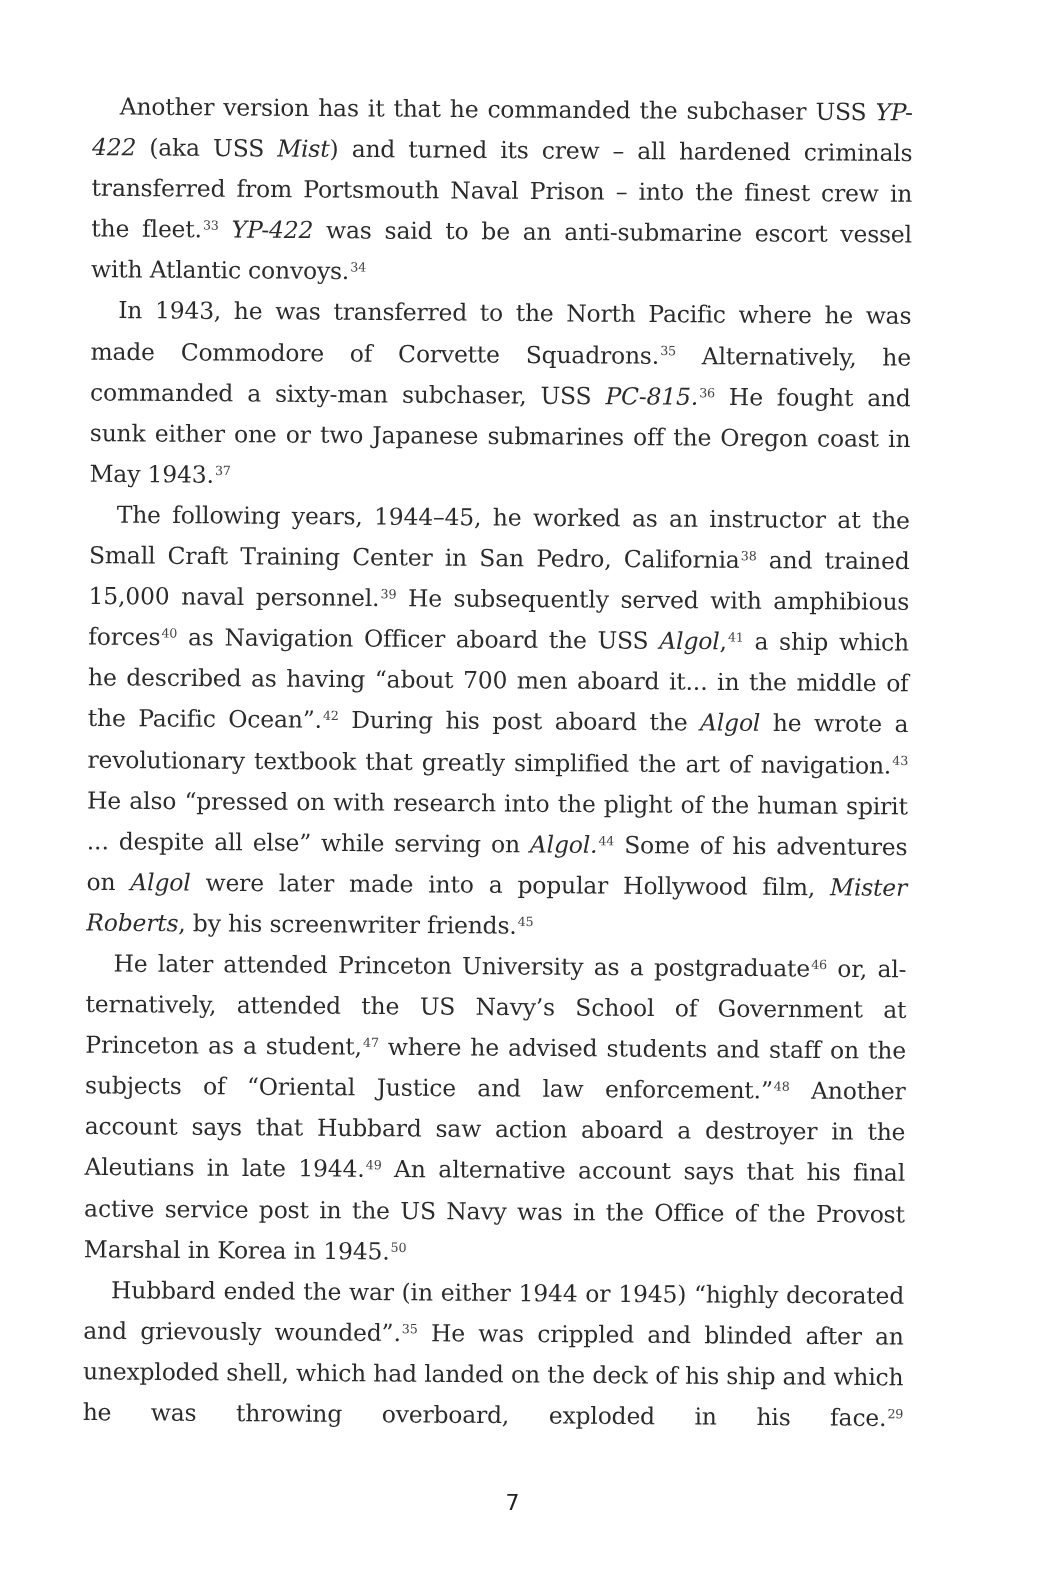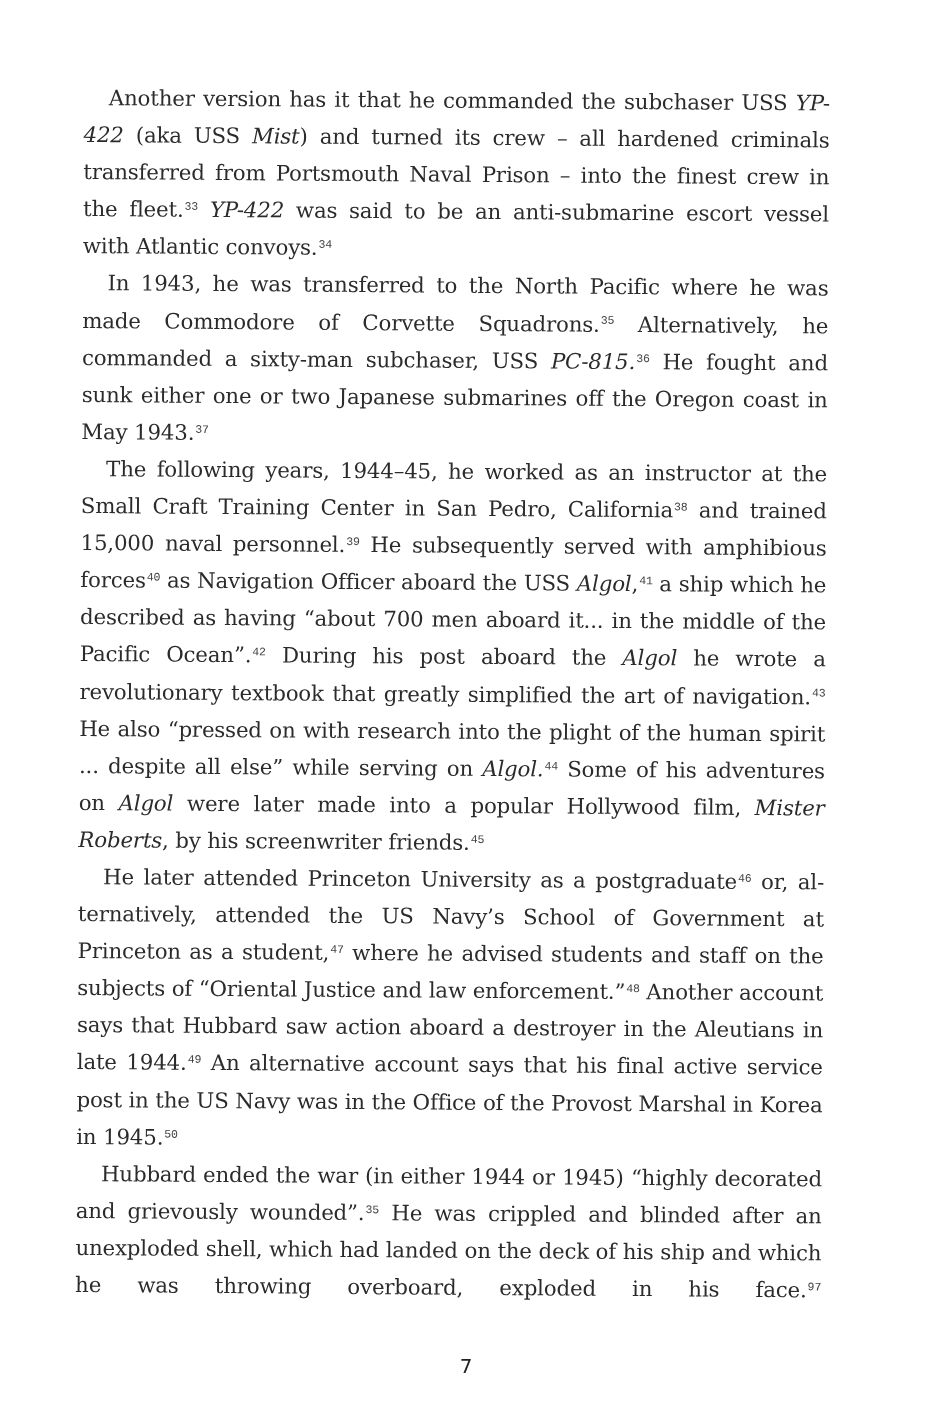--- a/index.html
+++ b/index.html
@@ -33,37 +33,36 @@
       text-indent: 25px;
     }
     .para span.seg { }
     .para i { font-style: italic; }
     sup.fn {
       font-size: 11.5px;
       line-height: 0;
       vertical-align: 0.62em;
       color: #444;
       margin-left: 1px;
-      font-family: Liberation Mono, monospace;
     }
     .page-number {
       position: absolute;
       left: 0;
       width: 932px;
       top: 1354px;
       text-align: center;
       font-family: "DejaVu Sans", "Liberation Sans", sans-serif;
       font-size: 20px;
       color: #222;
     }
   </style>
 </head>
 <body>
 
 <div class="page">
   <p class="para"><span class="seg">Another version has it that he commanded the subchaser USS </span><i>YP-422</i><span class="seg"> (aka USS </span><i>Mist</i><span class="seg">) and turned its crew – all hardened criminals transferred from Portsmouth Naval Prison – into the finest crew in the fleet.</span><sup class="fn">33</sup><span class="seg"> </span><i>YP-422</i><span class="seg"> was said to be an anti-submarine escort vessel with Atlantic convoys.</span><sup class="fn">34</sup></p>
   <p class="para"><span class="seg">In 1943, he was transferred to the North Pacific where he was made Commodore of Corvette Squadrons.</span><sup class="fn">35</sup><span class="seg"> Alternatively, he commanded a sixty-man subchaser, USS </span><i>PC-815.</i><sup class="fn">36</sup><span class="seg"> He fought and sunk either one or two Japanese submarines off the Oregon coast in May 1943.</span><sup class="fn">37</sup></p>
   <p class="para"><span class="seg">The following years, 1944–45, he worked as an instructor at the Small Craft Training Center in San Pedro, California</span><sup class="fn">38</sup><span class="seg"> and trained 15,000 naval personnel.</span><sup class="fn">39</sup><span class="seg"> He subsequently served with amphibious forces</span><sup class="fn">40</sup><span class="seg"> as Navigation Officer aboard the USS </span><i>Algol</i><span class="seg">,</span><sup class="fn">41</sup><span class="seg"> a ship which he described as having “about 700 men aboard it... in the middle of the Pacific Ocean”.</span><sup class="fn">42</sup><span class="seg"> During his post aboard the </span><i>Algol</i><span class="seg"> he wrote a revolutionary textbook that greatly simplified the art of naviga­tion.</span><sup class="fn">43</sup><span class="seg"> He also “pressed on with research into the plight of the human spirit ... despite all else” while serving on </span><i>Algol.</i><sup class="fn">44</sup><span class="seg"> Some of his adventures on </span><i>Algol</i><span class="seg"> were later made into a popular Hollywood film, </span><i>Mister Roberts</i><span class="seg">, by his screenwriter friends.</span><sup class="fn">45</sup></p>
   <p class="para"><span class="seg">He later attended Princeton University as a postgraduate</span><sup class="fn">46</sup><span class="seg"> or, al­ternatively, attended the US Navy’s School of Government at Princeton as a student,</span><sup class="fn">47</sup><span class="seg"> where he advised students and staff on the subjects of “Oriental Justice and law enforcement.”</span><sup class="fn">48</sup><span class="seg"> Another account says that Hubbard saw action aboard a destroyer in the Aleutians in late 1944.</span><sup class="fn">49</sup><span class="seg"> An alternative account says that his final active service post in the US Navy was in the Office of the Provost Marshal in Korea in 1945.</span><sup class="fn">50</sup></p>
-  <p class="para" style="text-align-last: justify;"><span class="seg">Hubbard ended the war (in either 1944 or 1945) “highly decorated and grievously wounded”.</span><sup class="fn">35</sup><span class="seg"> He was crippled and blinded after an unexploded shell, which had landed on the deck of his ship and which he was throwing overboard, exploded in his face.</span><sup class="fn">97</sup></p>
+  <p class="para" style="text-align-last: justify;"><span class="seg">Hubbard ended the war (in either 1944 or 1945) “highly decorated and grievously wounded”.</span><sup class="fn">35</sup><span class="seg"> He was crippled and blinded after an unexploded shell, which had landed on the deck of his ship and which he was throwing overboard, exploded in his face.</span><sup class="fn">29</sup></p>
 </div>
 
 <div class="page-number">7</div>
 
 </body></html>

